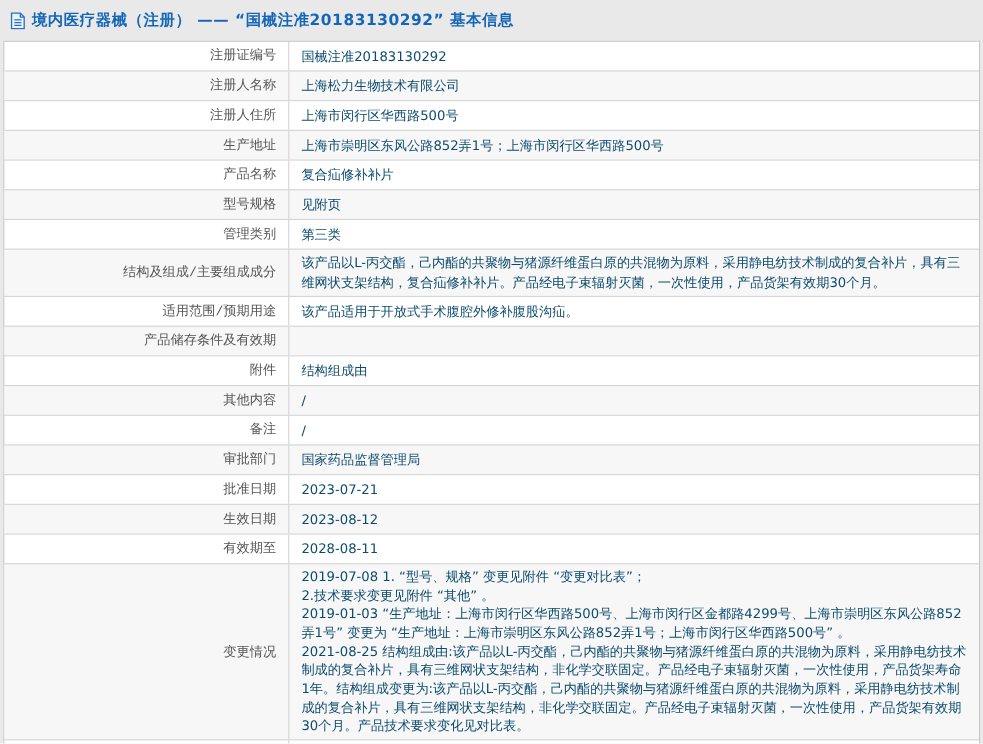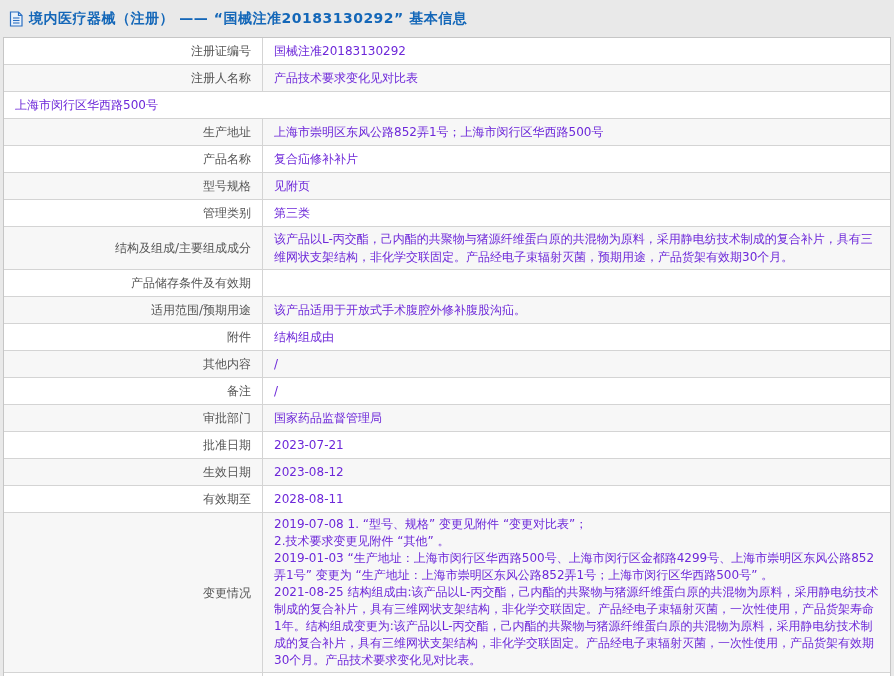--- a/index.html
+++ b/index.html
@@ -22,25 +22,26 @@
   }
   .row { display:flex; align-items:stretch; min-height:26px; }
   .row + .row { border-top:1px solid #d4d4d4; }
   .row:nth-child(even) { background:#f7f7f7; }
   .label-cell {
     flex:0 0 236px; padding:3px 11px;
     display:flex; align-items:center; justify-content:flex-end;
     text-align:center; color:#555;
     border-right:1px solid #d4d4d4;
     line-height:18px;
+    font-family:Liberation Mono, monospace;
   }
   .value-cell {
     flex:1; padding:3px 11px;
     display:flex; align-items:center;
-    color:#6d28d9; line-height:18px;
+    color:#0c4a6e; line-height:18px;
     word-break:break-all;
   }
   .value-cell .para { line-height:17px; }
 </style>
 </head>
 <body>
 
 <div class="page-header">
   <span class="doc-icon">
     <svg width="14" height="16" viewBox="0 0 14 16">
@@ -55,52 +56,53 @@
 </div>
 
 <div class="info-table">
 
   <div class="row">
     <div class="label-cell">注册证编号</div>
     <div class="value-cell">国械注准20183130292</div>
   </div>
   <div class="row">
     <div class="label-cell">注册人名称</div>
-    <div class="value-cell">产品技术要求变化见对比表</div>
+    <div class="value-cell">上海松力生物技术有限公司</div>
   </div>
   <div class="row">
+    <div class="label-cell">注册人住所</div>
     <div class="value-cell">上海市闵行区华西路500号</div>
   </div>
   <div class="row">
     <div class="label-cell">生产地址</div>
     <div class="value-cell">上海市崇明区东风公路852弄1号；上海市闵行区华西路500号</div>
   </div>
   <div class="row">
     <div class="label-cell">产品名称</div>
     <div class="value-cell">复合疝修补补片</div>
   </div>
   <div class="row">
     <div class="label-cell">型号规格</div>
     <div class="value-cell">见附页</div>
   </div>
   <div class="row">
     <div class="label-cell">管理类别</div>
     <div class="value-cell">第三类</div>
   </div>
   <div class="row">
     <div class="label-cell">结构及组成/主要组成成分</div>
-    <div class="value-cell">该产品以L-丙交酯，己内酯的共聚物与猪源纤维蛋白原的共混物为原料，采用静电纺技术制成的复合补片，具有三维网状支架结构，非化学交联固定。产品经电子束辐射灭菌，预期用途，产品货架有效期30个月。</div>
+    <div class="value-cell">该产品以L-丙交酯，己内酯的共聚物与猪源纤维蛋白原的共混物为原料，采用静电纺技术制成的复合补片，具有三维网状支架结构，复合疝修补补片。产品经电子束辐射灭菌，一次性使用，产品货架有效期30个月。</div>
+  </div>
+  <div class="row">
+    <div class="label-cell">适用范围/预期用途</div>
+    <div class="value-cell">该产品适用于开放式手术腹腔外修补腹股沟疝。</div>
   </div>
   <div class="row">
     <div class="label-cell">产品储存条件及有效期</div>
     <div class="value-cell"></div>
-  </div>
-  <div class="row">
-    <div class="label-cell">适用范围/预期用途</div>
-    <div class="value-cell">该产品适用于开放式手术腹腔外修补腹股沟疝。</div>
   </div>
   <div class="row">
     <div class="label-cell">附件</div>
     <div class="value-cell">结构组成由</div>
   </div>
   <div class="row">
     <div class="label-cell">其他内容</div>
     <div class="value-cell">/</div>
   </div>
   <div class="row">

